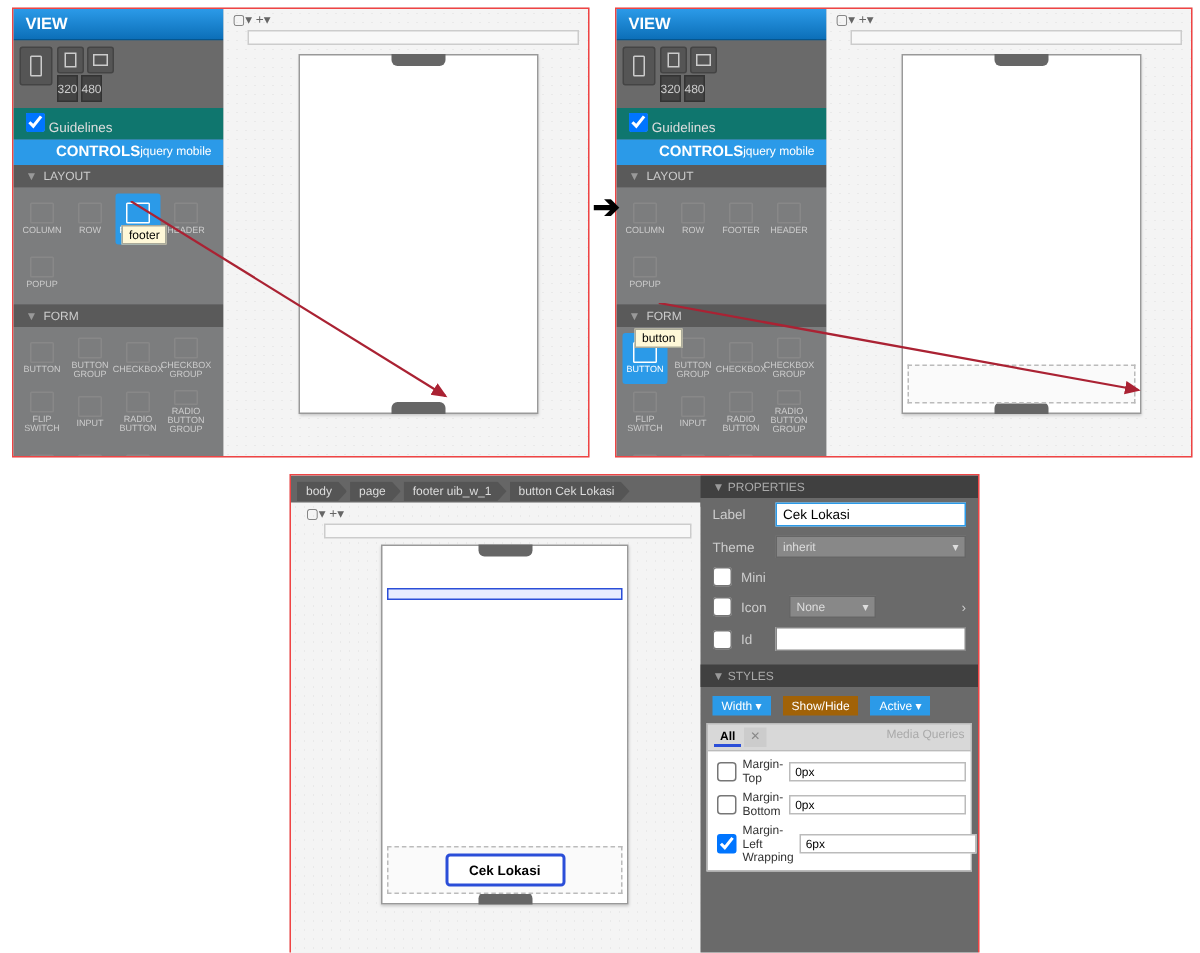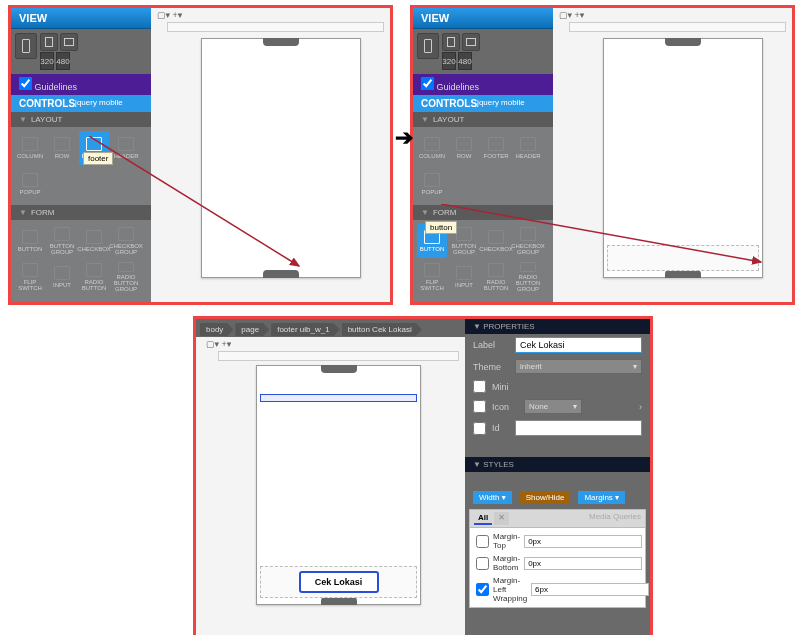--- a/index.html
+++ b/index.html
@@ -1,28 +1,28 @@
 <!DOCTYPE html>
 <html><head>
 <meta charset="utf-8">
 <style>
 *{box-sizing:border-box;margin:0;padding:0;font-family:Arial,sans-serif}
 body{background:#fff;width:800px;height:635px;font-size:9px;position:relative}
-.shot{position:absolute;border:3px solid #ef4444;background:#e8e8e8;overflow:hidden}
+.shot{position:absolute;border:1px solid #ef4444;background:#e8e8e8;overflow:hidden}
 .shot1{left:8px;top:5px;width:385px;height:300px}
 .shot2{left:410px;top:5px;width:385px;height:300px}
 .shot3{left:193px;top:316px;width:460px;height:378px}
 .hdr{background:linear-gradient(#2b9ae8,#0c6fb8);color:#fff;font-weight:bold;font-size:11px;padding:4px 8px;border-bottom:1px solid #05568f}
 .sidebar{float:left;width:140px;background:#6a6a6a}
 .toolbar{background:#6a6a6a;padding:4px;display:flex;gap:3px}
 .devbtn{width:22px;height:26px;background:#555;border:1px solid #444;border-radius:2px;display:flex;align-items:center;justify-content:center}
 .numbox{width:14px;height:18px;background:#444;color:#ccc;font-size:8px;display:flex;align-items:center;justify-content:center;border:1px solid #333}
-.chk{background:#4c1d95;padding:3px 8px;color:#ddd;font-size:9px}
+.chk{background:#0f766e;padding:3px 8px;color:#ddd;font-size:9px}
 .grpbar{background:#5a5a5a;padding:3px 8px;color:#ccc;font-size:8px;display:flex;align-items:center;gap:4px}
-.subhdr{background:#2b9ae8;color:#fff;font-weight:bold;font-size:10px;padding:3px 8px;display:flex;justify-content:flex-start}
+.subhdr{background:#2b9ae8;color:#fff;font-weight:bold;font-size:10px;padding:3px 8px;display:flex;justify-content:flex-end}
 .palette{background:#7c7d7e;padding:4px;display:flex;flex-wrap:wrap;gap:2px}
 .pitem{width:30px;height:34px;display:flex;flex-direction:column;align-items:center;justify-content:center;color:#ccc;font-size:6px;text-align:center;padding:2px;border-radius:2px}
 .pitem.sel{background:#2b9ae8;color:#fff}
 .pitem .pic{width:16px;height:14px;border:1px solid #888;margin-bottom:2px;border-radius:1px}
 .tip{position:absolute;background:#fff8d8;border:1px solid #aa9;padding:1px 4px;font-size:8px;z-index:5}
 .canvasarea{position:relative;margin-left:140px;height:100%;background:#f4f4f4;background-image:radial-gradient(#ddd 0.5px,transparent 0.5px);background-size:6px 6px}
 .ruler{position:absolute;background:#f8f8f8;border:1px solid #ccc}
 .rulerh{top:14px;left:16px;right:6px;height:10px}
 .mock{position:absolute;left:50px;top:30px;width:160px;height:240px;background:#fff;border:1px solid #999;box-shadow:0 1px 2px rgba(0,0,0,.2)}
 .notch{position:absolute;width:36px;height:8px;background:#666;left:50%;margin-left:-18px}
@@ -31,21 +31,21 @@
 .darrow{position:absolute;color:#a23;font-size:40px}
 .arrow1{left:395px;top:125px;font-size:22px;color:#000;font-weight:bold}
 .arrow2{position:absolute;left:545px;top:310px;font-size:26px;color:#000;transform:rotate(210deg);font-weight:bold}
 .bread{background:#666;color:#ddd;padding:4px;display:flex;gap:2px;font-size:8px}
 .crumb{background:#555;padding:2px 10px 2px 6px;clip-path:polygon(0 0,calc(100% - 6px) 0,100% 50%,calc(100% - 6px) 100%,0 100%)}
 .rpanel{position:absolute;right:0;top:0;width:185px;bottom:0;background:#6a6a6a}
 .frow{padding:3px 8px;display:flex;align-items:center;color:#ccc;font-size:9px;gap:6px}
 .txtin{flex:1;background:#fff;border:1px solid #888;padding:2px 4px;font-size:9px}
 .txtin.sel{border:1.5px solid #2b9ae8}
 .selbx{background:#888;border:1px solid #666;padding:2px 4px;font-size:8px;color:#ddd;flex:1;display:flex;justify-content:space-between}
-.grbar{background:#0f172a;padding:3px 8px;color:#aaa;font-size:8px}
+.grbar{background:#404040;padding:3px 8px;color:#aaa;font-size:8px}
 .tabbtn{padding:2px 6px;font-size:8px;background:#2b9ae8;color:#fff;margin-right:2px;cursor:pointer}
 .tabbtn.g{background:#a16207}
 .pill{background:#2b9ae8;color:#fff;font-size:7px;padding:1px 5px;border-radius:7px;display:inline-block}
 .marg{display:flex;align-items:center;gap:4px;padding:2px 4px;font-size:8px;color:#333;background:#fff}
 .marg input[type=text]{flex:1;border:1px solid #bbb;padding:1px 3px;font-size:8px}
 .btnlo{position:absolute;bottom:20px;left:50%;margin-left:-40px;width:80px;padding:4px;border:2px solid #2b4ed8;background:#fff;text-align:center;font-size:9px;font-weight:bold;border-radius:3px}
 .footzone{position:absolute;bottom:6px;left:3px;right:3px;height:26px;border:1px dashed #bbb;background:#fafafa}
 .selrect{position:absolute;top:28px;left:3px;right:3px;height:8px;border:1.5px solid #2b4ed8;background:#e8edff}
 svg.dragarr{position:absolute;pointer-events:none}
 .tri{color:#999;font-size:8px}
@@ -342,25 +342,25 @@
           <span>None</span>
           <span>▾</span>
         </div>
         <span style="margin-left:auto;color:#ccc">›</span>
       </div>
     <div class="frow">
         <input type="checkbox" style="">
         <span style="width:18px">Id</span>
         <input class="txtin" style="">
       </div>
-    <div class="grbar" style="margin-top:18px"><span class="tri">▼</span> <span>STYLES</span></div>
-    <div class="frow" style="padding-top:19px">
+    <div class="grbar" style="margin-top:6px"><span class="tri">▼</span> <span>STYLES</span></div>
+    <div class="frow" style="padding-top:6px">
       <span class="tabbtn"><span>Width</span> ▾</span>
       <span class="tabbtn g">Show/Hide</span>
-      <span class="tabbtn"><span>Margins</span> ▾</span>
+      <span class="tabbtn"><span>Active</span> ▾</span>
     </div>
     <div style="background:#d8d8d8;margin:2px 4px 0;border:1px solid #bbb">
       <div style="display:flex;padding:2px 4px;font-size:8px;border-bottom:1px solid #bbb">
         <span style="border-bottom:2px solid #2b4ed8;padding:1px 4px;font-weight:bold">All</span>
         <span style="padding:1px 4px;color:#888;background:#ccc;margin-left:2px">✕</span>
         <span style="margin-left:auto;color:#aaa;">Media Queries</span>
       </div>
       <div style="background:#fff;padding:2px">
         <div class="marg">
             <input type="checkbox" style="">

